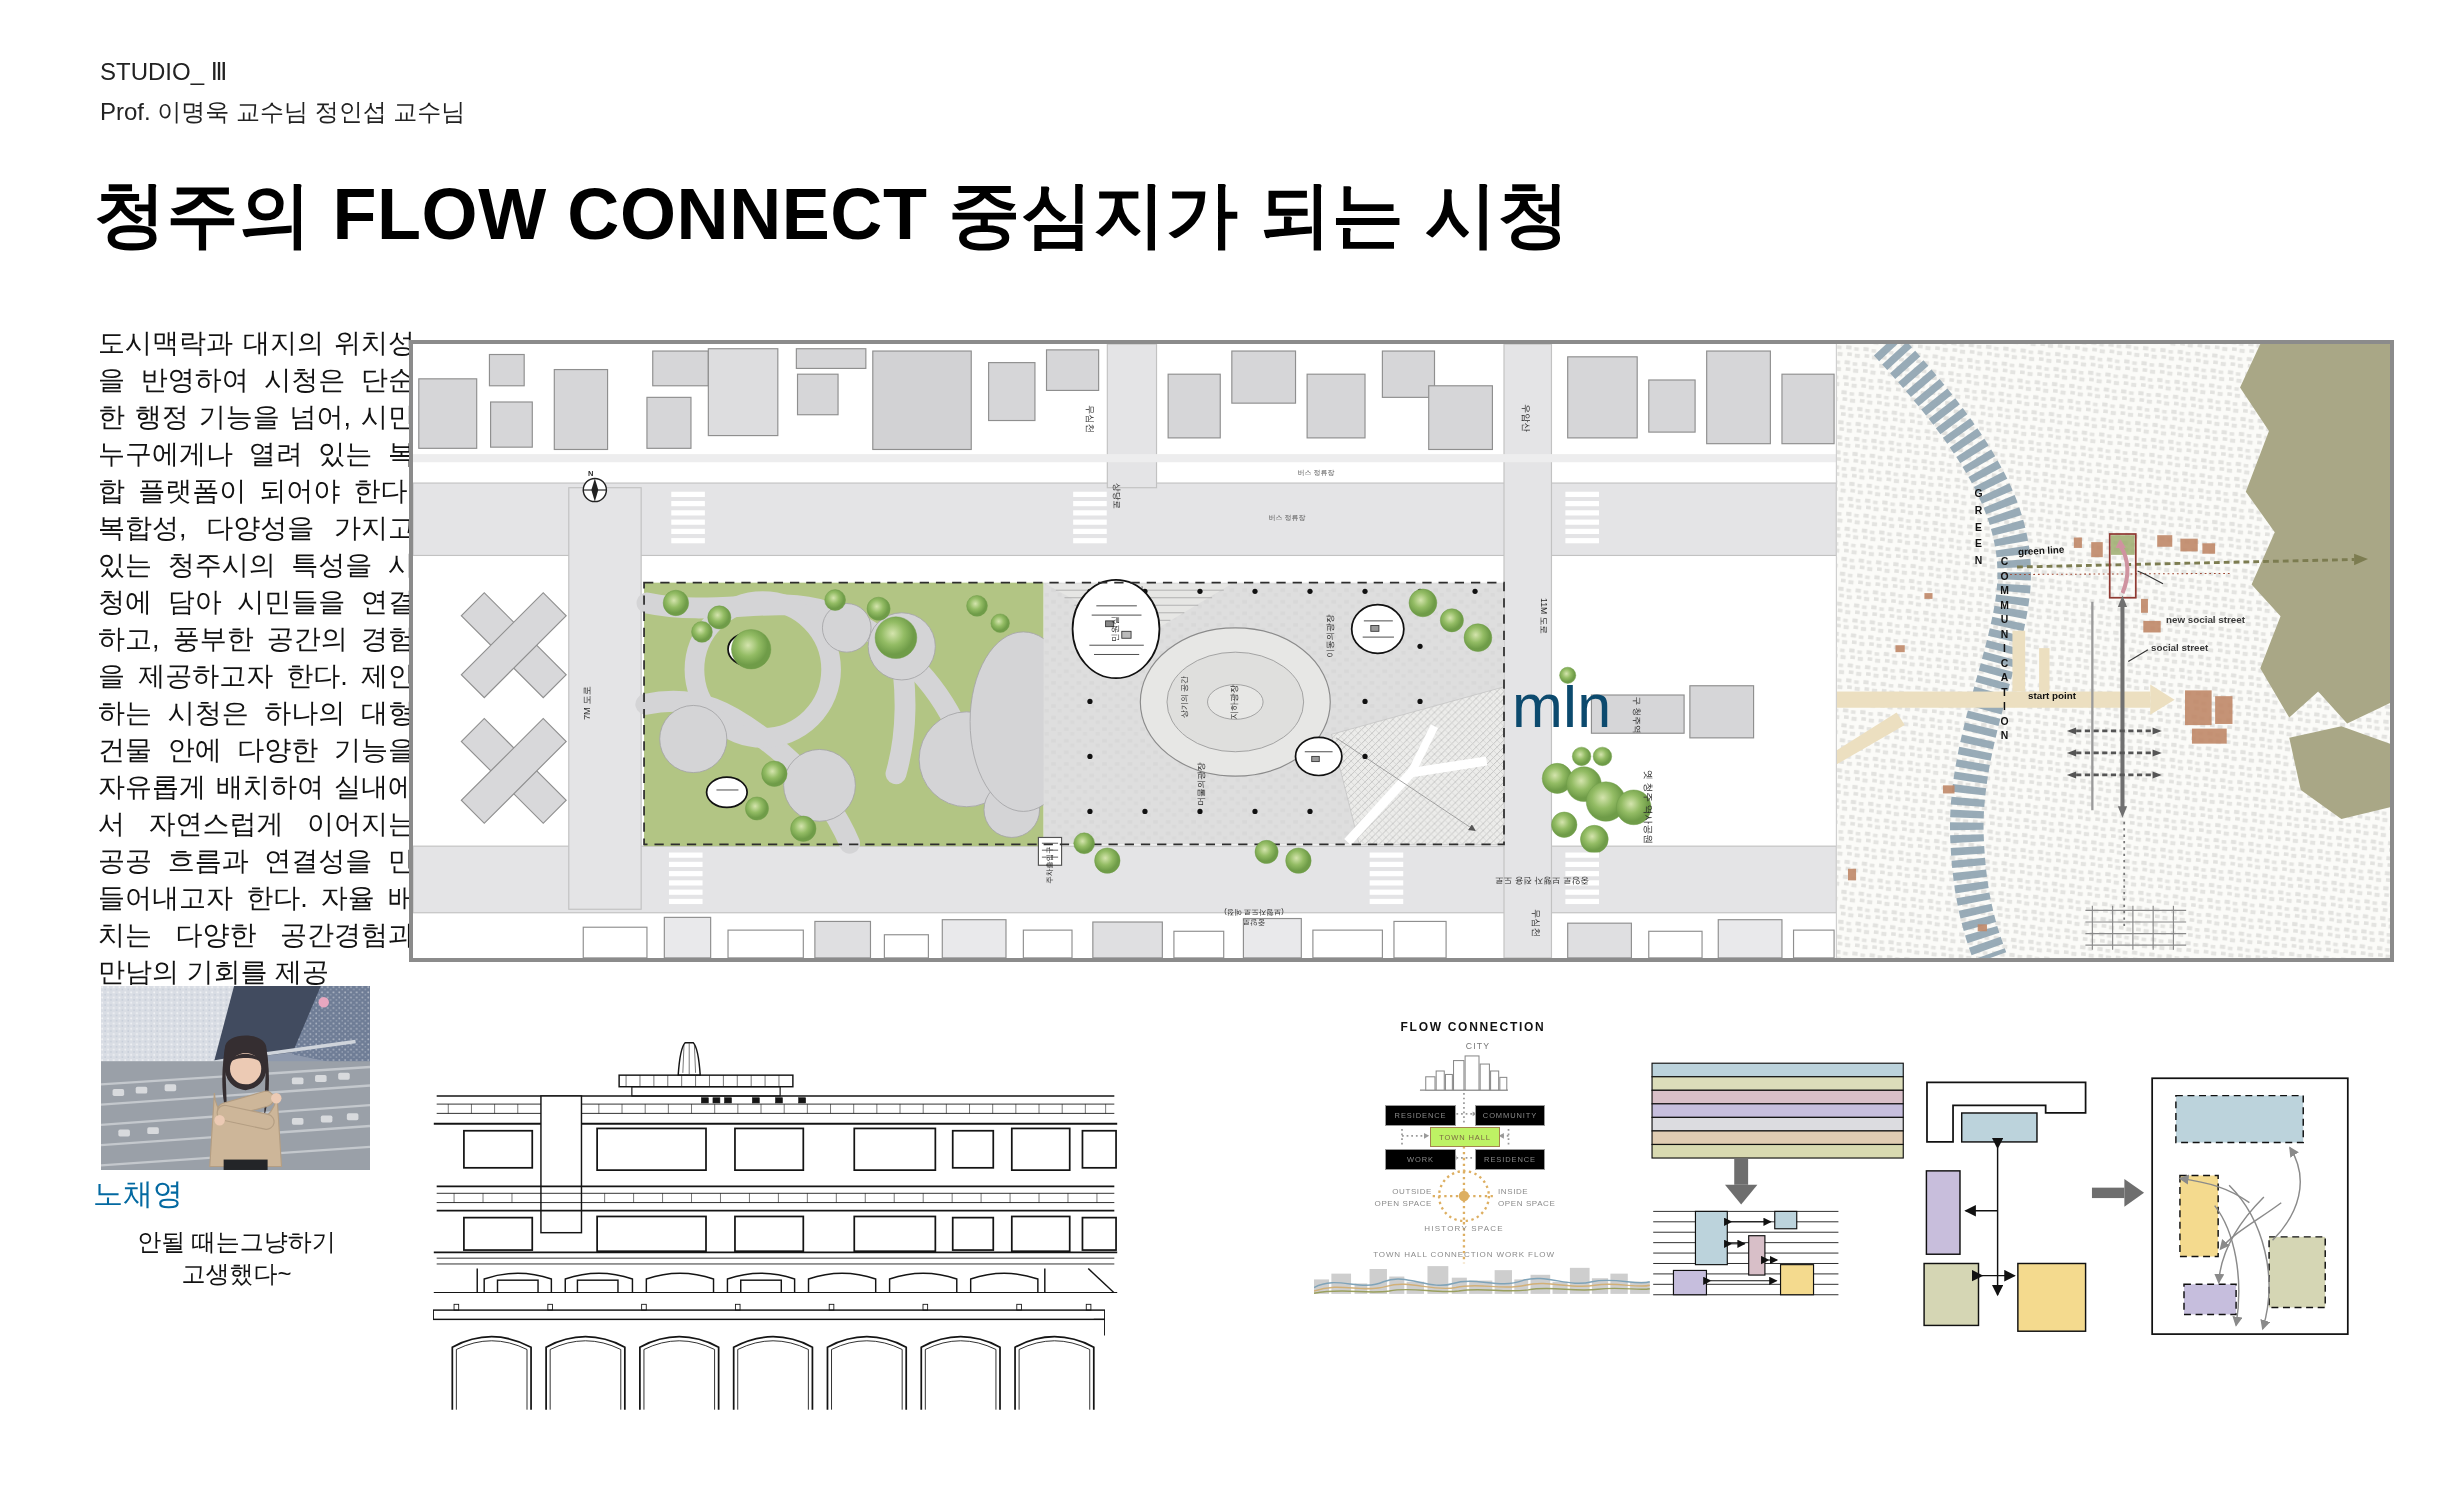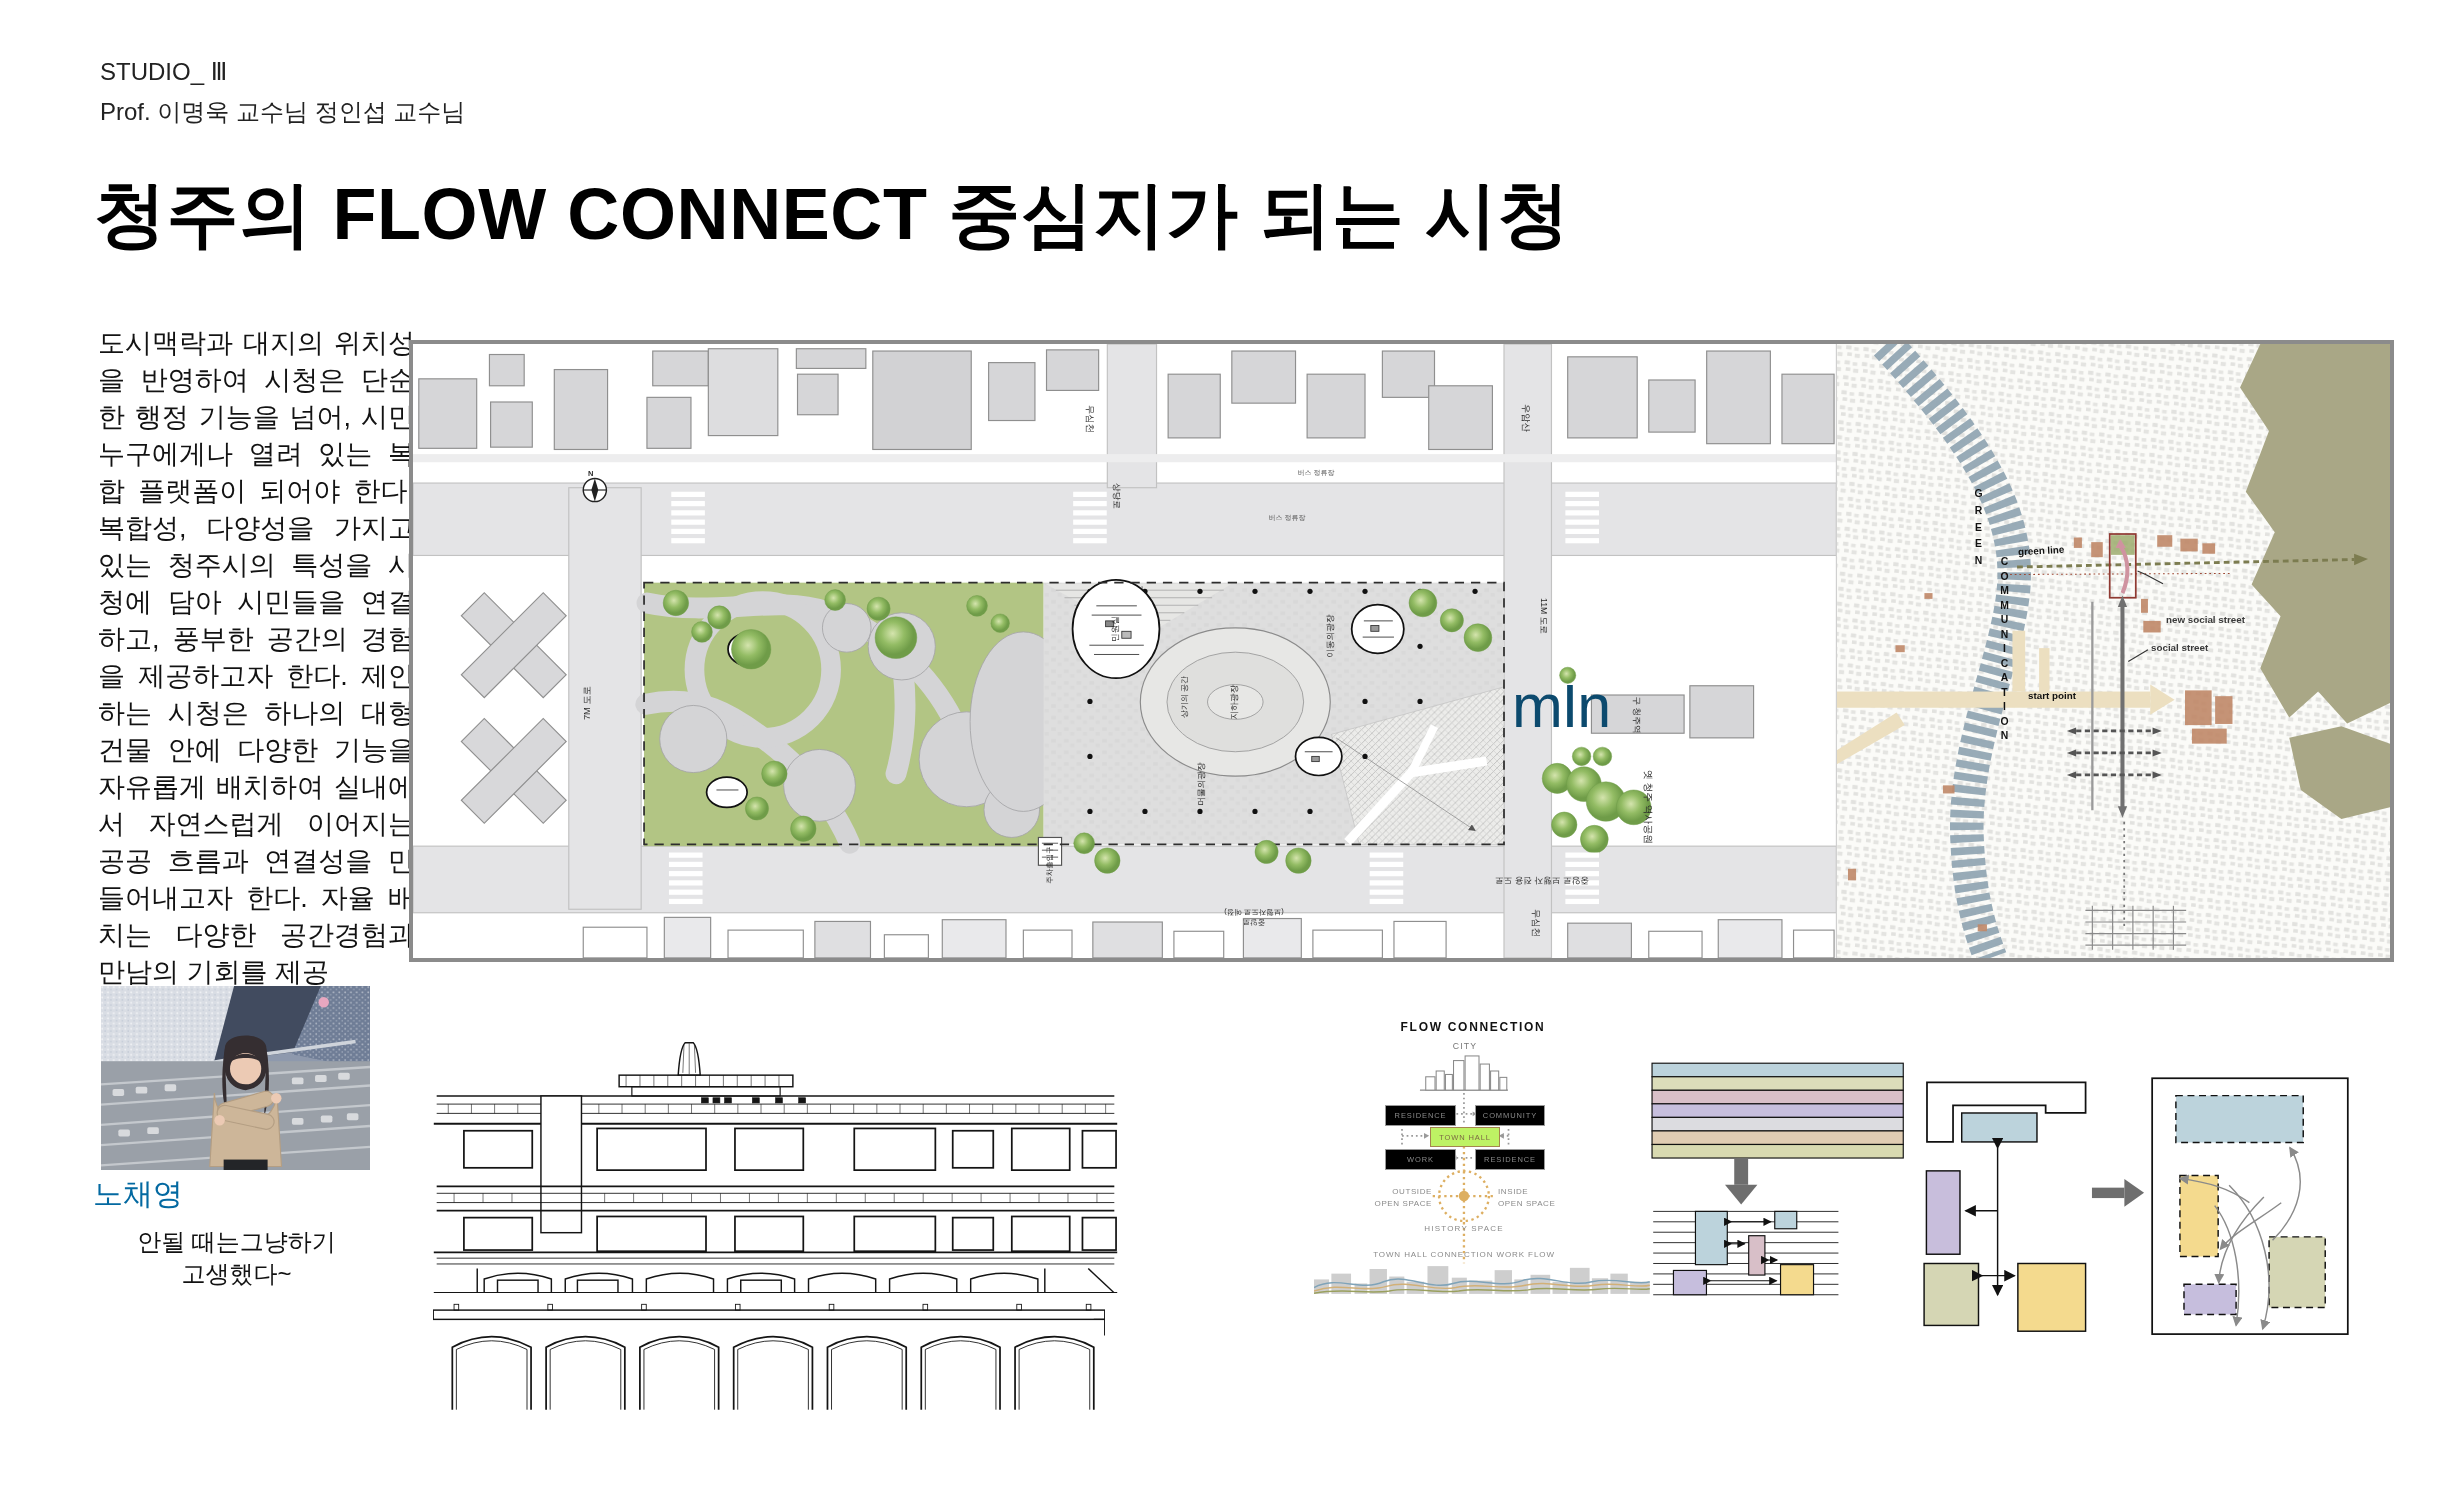--- a/index.html
+++ b/index.html
@@ -706,21 +706,21 @@
         <rect x="512" y="438" width="30" height="35"></rect>
           <rect x="546" y="452" width="34" height="21"></rect>
       </g>
       <g fill="none" stroke-width="2.5">
         <path d="M0,462 C40,440 80,470 120,452 C160,436 200,468 240,455 C280,443 320,465 360,450 C400,437 440,463 480,452 C520,443 560,460 580,452" stroke="#7fa3b8"></path>
         <path d="M0,468 C45,452 85,472 125,460 C165,448 205,470 245,462 C285,452 325,468 365,458 C405,448 445,466 485,458 C525,452 560,464 580,458" stroke="#d2b077"></path>
         <path d="M0,472 C50,462 90,474 130,468 C170,460 210,473 250,468 C290,461 330,472 370,466 C410,459 450,470 490,465 C530,460 562,468 580,464" stroke="#9aa05e"></path>
       </g>
     </svg>
     <div class="abs" style="left:0;top:0;width:318px;text-align:center;font-size:12px;font-weight:bold;letter-spacing:1.7px;color:#111;">FLOW CONNECTION</div>
-    <div class="abs" style="left:1px;top:21px;width:300px;text-align:center;font-size:8.7px;letter-spacing:1.2px;color:#777;">CITY</div>
+    <div class="abs" style="left:14px;top:21px;width:300px;text-align:center;font-size:8.7px;letter-spacing:1.2px;color:#777;">CITY</div>
     <div class="flowbox" style="left:71px;top:85px;width:69px;height:18.5px;">RESIDENCE</div>
     <div class="flowbox" style="left:161px;top:85px;width:68px;height:18.5px;">COMMUNITY</div>
     <div class="flowbox" style="left:116px;top:107px;width:68px;height:18px;background:#bef264;border-color:#a5854e;color:#7d6a45;">TOWN HALL</div>
     <div class="flowbox" style="left:71px;top:129px;width:69px;height:18.5px;">WORK</div>
     <div class="flowbox" style="left:161px;top:129px;width:68px;height:18.5px;">RESIDENCE</div>
     <div class="abs preline" style="right:322px;top:166px;text-align:right;font-size:8px;line-height:1.45;letter-spacing:0.6px;color:#8a8a8a;">OUTSIDE
 OPEN SPACE</div>
     <div class="abs preline" style="left:184px;top:166px;font-size:8px;line-height:1.45;letter-spacing:0.6px;color:#8a8a8a;">INSIDE
 OPEN SPACE</div>
     <div class="abs" style="left:0;top:204px;width:300px;text-align:center;font-size:8px;letter-spacing:1.2px;color:#8a8a8a;">HISTORY SPACE</div>

